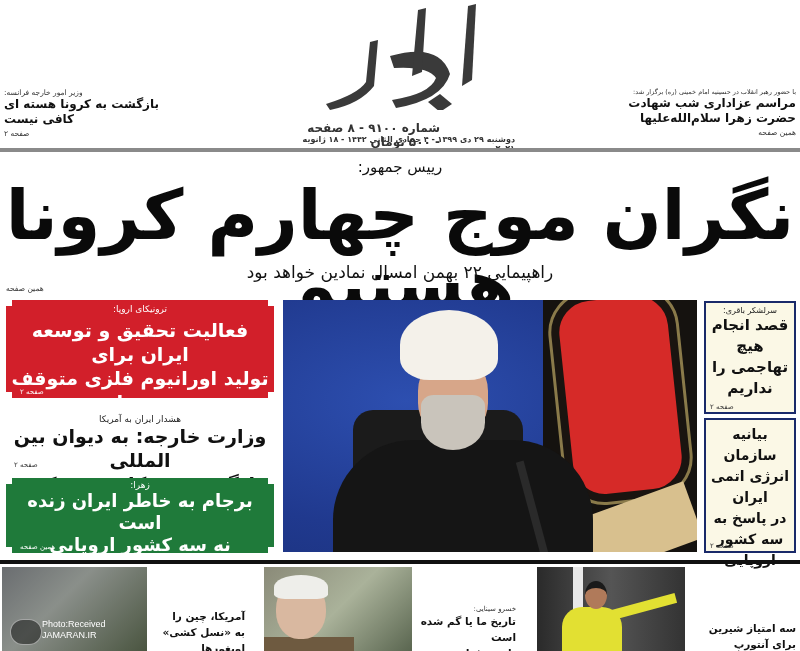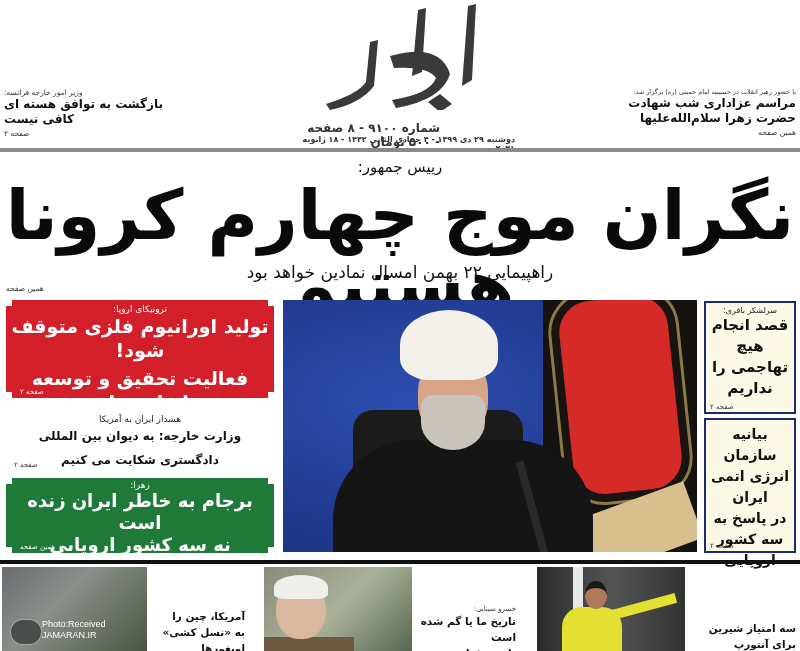--- a/index.html
+++ b/index.html
@@ -31,21 +31,21 @@
   .colorbox .corner { position: absolute; width: 6px; height: 6px; background: #fff; }
   .colorbox .kicker { font-size: 9px; padding-top: 4px; }
   .colorbox .title { font-size: 19px; font-weight: 900; line-height: 24px; }
   .colorbox .page { position: absolute; left: 14px; bottom: 2px; font-size: 7px; color: #fff; }
 
   .red-box { top: 300px; height: 98px; background: #d21f2a; }
   .green-box { top: 478px; height: 75px; background: #1f7a3a; }
 
   .plain-story { position: absolute; left: 6px; top: 398px; width: 268px; text-align: center; }
   .plain-story .kicker { font-size: 9px; color: #222; padding-top: 4px; margin-top: 12px; }
-  .plain-story .title { font-size: 12px; font-weight: 900; line-height: 24px; color: #111; }
+  .plain-story .title { font-size: 19px; font-weight: 900; line-height: 24px; color: #111; }
   .plain-story .page { position: absolute; left: 8px; top: 63px; font-size: 7px; color: #333; }
 
   
   .photo { position: absolute; left: 283px; top: 300px; width: 414px; height: 252px; background: #23409a; overflow: hidden; }
   .photo .bg-tex { position:absolute; inset:0; background: radial-gradient(ellipse at 30% 40%, #2d4fb0 0%, #20398e 60%, #1b317c 100%); }
   .photo .banner { position: absolute; left: 275px; top: -10px; width: 125px; height: 210px; background: #d62a28; border: 8px solid #1a1410; outline: 3px solid #8a7a4a; border-radius: 40px; transform: rotate(-6deg); }
   .photo .banner-dark { position:absolute; left: 260px; top: 0; width: 154px; height: 252px; background: #15120f; }
   .photo .fringe { position:absolute; right: 0; top: 200px; width: 120px; height: 60px; background: #d8c08e; transform: rotate(-20deg); }
   .photo .chair { position:absolute; left: 70px; top: 110px; width: 170px; height: 140px; background: #1b1b1b; border-radius: 20px 20px 0 0; }
   .photo .body { position:absolute; left: 50px; top: 140px; width: 260px; height: 115px; background: #151515; border-radius: 80px 80px 0 0; }
@@ -96,21 +96,21 @@
     <path d="M118 8 L126 6 L122 70 L112 74 Z" fill="#3a3a3a"></path>
     <path d="M128 100 L140 92 L152 102 L140 110 Z" fill="#3a3a3a"></path>
     <path d="M70 40 L78 38 L74 84 Q60 102 30 108 L26 102 Q58 92 66 80 Z" fill="#3a3a3a"></path>
   </svg>
 </div>
 <div class="masthead-meta1">شماره ۹۱۰۰ - ۸ صفحه - ۵۰۰ تومان</div>
 <div class="masthead-meta2">دوشنبه ۲۹ دی ۱۳۹۹ - ۴ جمادی الثانی ۱۴۴۲ - ۱۸ ژانویه ۲۰۲۱</div>
 
 <div class="side-teaser" style="left:4px; top:88px; width:200px; text-align:left; direction:rtl;">
   <div class="kicker" style="text-align:left;">وزیر امور خارجه فرانسه:</div>
-  <div class="title" style="text-align:left;">بازگشت به توافق هسته ای</div>
+  <div class="title" style="text-align:left;">بازگشت به کرونا هسته ای</div>
   <div class="title" style="text-align:left;">کافی نیست</div>
   <div class="page" style="text-align:left;">صفحه ۲</div>
 </div>
 
 <div class="side-teaser" style="left:596px; top:88px; width:200px;">
   <div class="kicker" style="font-size:6.5px;">با حضور رهبر انقلاب در حسینیه امام خمینی (ره) برگزار شد:</div>
   <div class="title">مراسم عزاداری شب شهادت</div>
   <div class="title">حضرت زهرا سلام‌الله‌علیها</div>
   <div class="page">همین صفحه</div>
 </div>
@@ -121,22 +121,22 @@
 <div class="main-headline">نگران موج چهارم کرونا هستیم</div>
 <div class="main-sub">راهپیمایی ۲۲ بهمن امسال نمادین خواهد بود</div>
 <div class="main-page">همین صفحه</div>
 
 <div class="colorbox red-box">
   <span class="corner" style="left:0;top:0;"></span>
   <span class="corner" style="right:0;top:0;"></span>
   <span class="corner" style="left:0;bottom:0;"></span>
   <span class="corner" style="right:0;bottom:0;"></span>
   <div class="kicker">ترونیکای اروپا:</div>
+  <div class="title" style="margin-top:4px;">فعالیت تحقیق و توسعه ایران برای</div>
   <div class="title">تولید اورانیوم فلزی متوقف شود!</div>
-  <div class="title" style="margin-top:4px;">فعالیت تحقیق و توسعه ایران برای</div>
   <div class="page">صفحه ۲</div>
 </div>
 
 <div class="plain-story">
   <div class="kicker">هشدار ایران به آمریکا</div>
   <div class="title">وزارت خارجه: به دیوان بین المللی</div>
   <div class="title">دادگستری شکایت می کنیم</div>
   <div class="page">صفحه ۲</div>
 </div>
 

